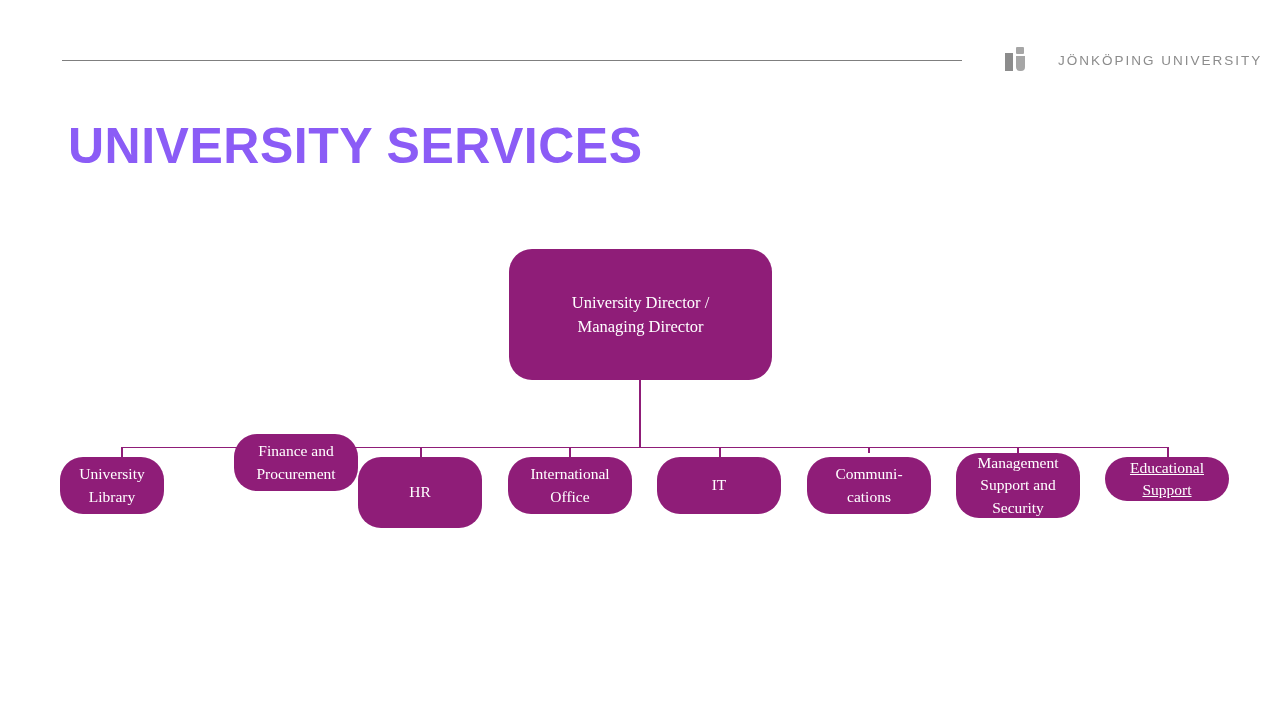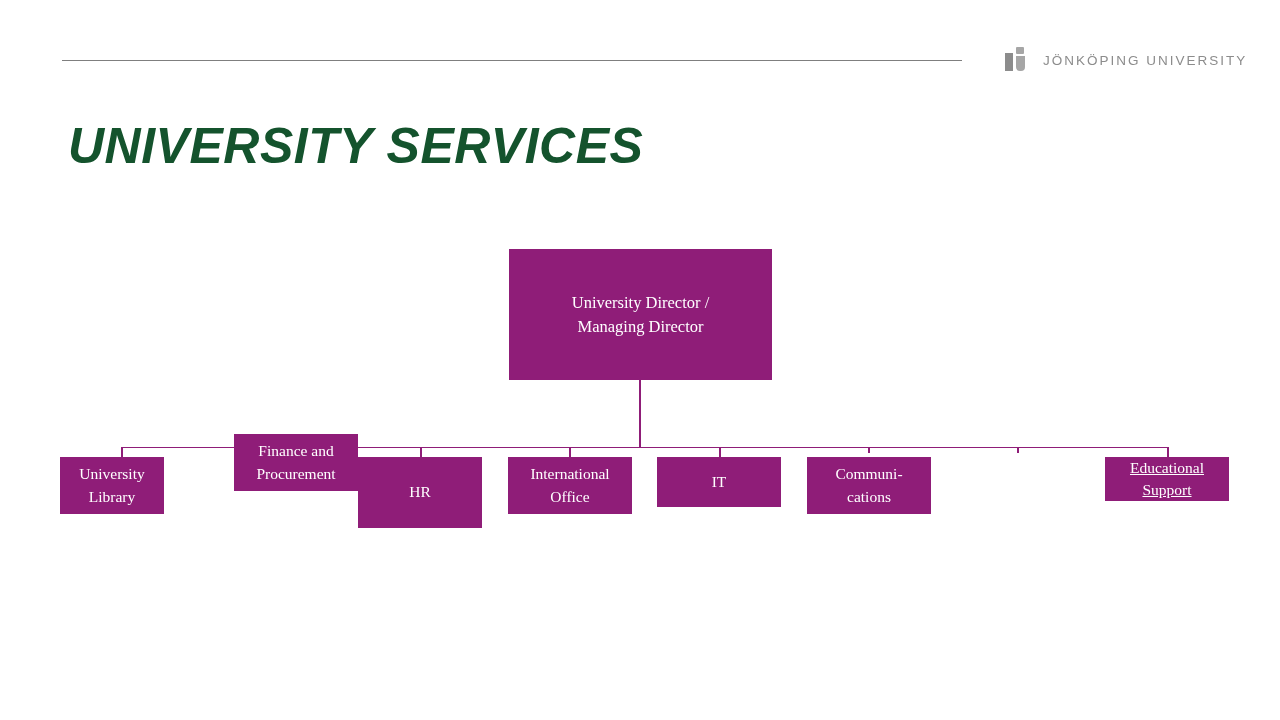--- a/index.html
+++ b/index.html
@@ -26,24 +26,23 @@
   }
 
   #page-title {
     position: absolute;
     left: 68px;
     top: 82px;
     font-family: "Liberation Sans", sans-serif;
     font-size: 50px;
     font-weight: bold;
     letter-spacing: 0.5px;
-    color: #14532d;
+    color: #8b5cf6;
     line-height: 60px;
     white-space: nowrap;
-    font-style: italic;
   }
 
   
   #brand-logo {
     position: absolute;
     left: 1004px;
     top: 46px;
     height: 28px;
     display: flex;
     align-items: center;
@@ -75,21 +74,21 @@
     position: absolute;
     left: 12px;
     top: 10px;
     width: 9px;
     height: 15px;
     background: #a6a6a6;
     border-bottom-left-radius: 4px;
     border-bottom-right-radius: 4px;
   }
   #brand-wordmark {
-    margin-left: 13px;
+    margin-left: 28px;
     font-family: "Liberation Sans", sans-serif;
     font-size: 13.5px;
     letter-spacing: 2.0px;
     color: #8c8c8c;
     white-space: nowrap;
   }
 
   
   #org-chart {
     position: absolute;
@@ -103,20 +102,21 @@
     position: absolute;
     box-sizing: border-box;
     background: #8f1d78;
     color: #ffffff;
     font-family: "Liberation Serif", serif;
     display: flex;
     align-items: center;
     justify-content: center;
     text-align: center;
     line-height: 1.45;
+    border-radius: 23px;
   }
 
   #root-node {
     left: 509px;
     top: 249px;
     width: 263px;
     height: 131px;
     font-size: 16.5px;
     padding: 0 10px;
   }
@@ -184,28 +184,33 @@
 
   <div class="node-box child-node" style="left:358px; top:457px; width:124px; height:71px;">
     <span class="node-label">HR</span>
   </div>
 
   <div class="node-box child-node" style="left:508px; top:457px; width:124px; height:57px;">
     <span class="node-label">International
 Office</span>
   </div>
 
-  <div class="node-box child-node" style="left:657px; top:457px; width:124px; height:50px;">
+  <div class="node-box child-node" style="left:657px; top:457px; width:124px; height:57px;">
     <span class="node-label">IT</span>
   </div>
 
   <div class="node-box child-node" style="left:807px; top:457px; width:124px; height:57px;">
     <span class="node-label">Communi-
 cations</span>
   </div>
 
+  <div class="node-box child-node" style="left:956px; top:453px; width:124px; height:65px;">
+    <span class="node-label">Management
+Support and
+Security</span>
+  </div>
 
   <div class="node-box child-node" style="left:1105px; top:457px; width:124px; height:44px;text-decoration:underline;">
     <span class="node-label">Educational
 Support</span>
   </div>
 
 </div>
 
 </body></html>

